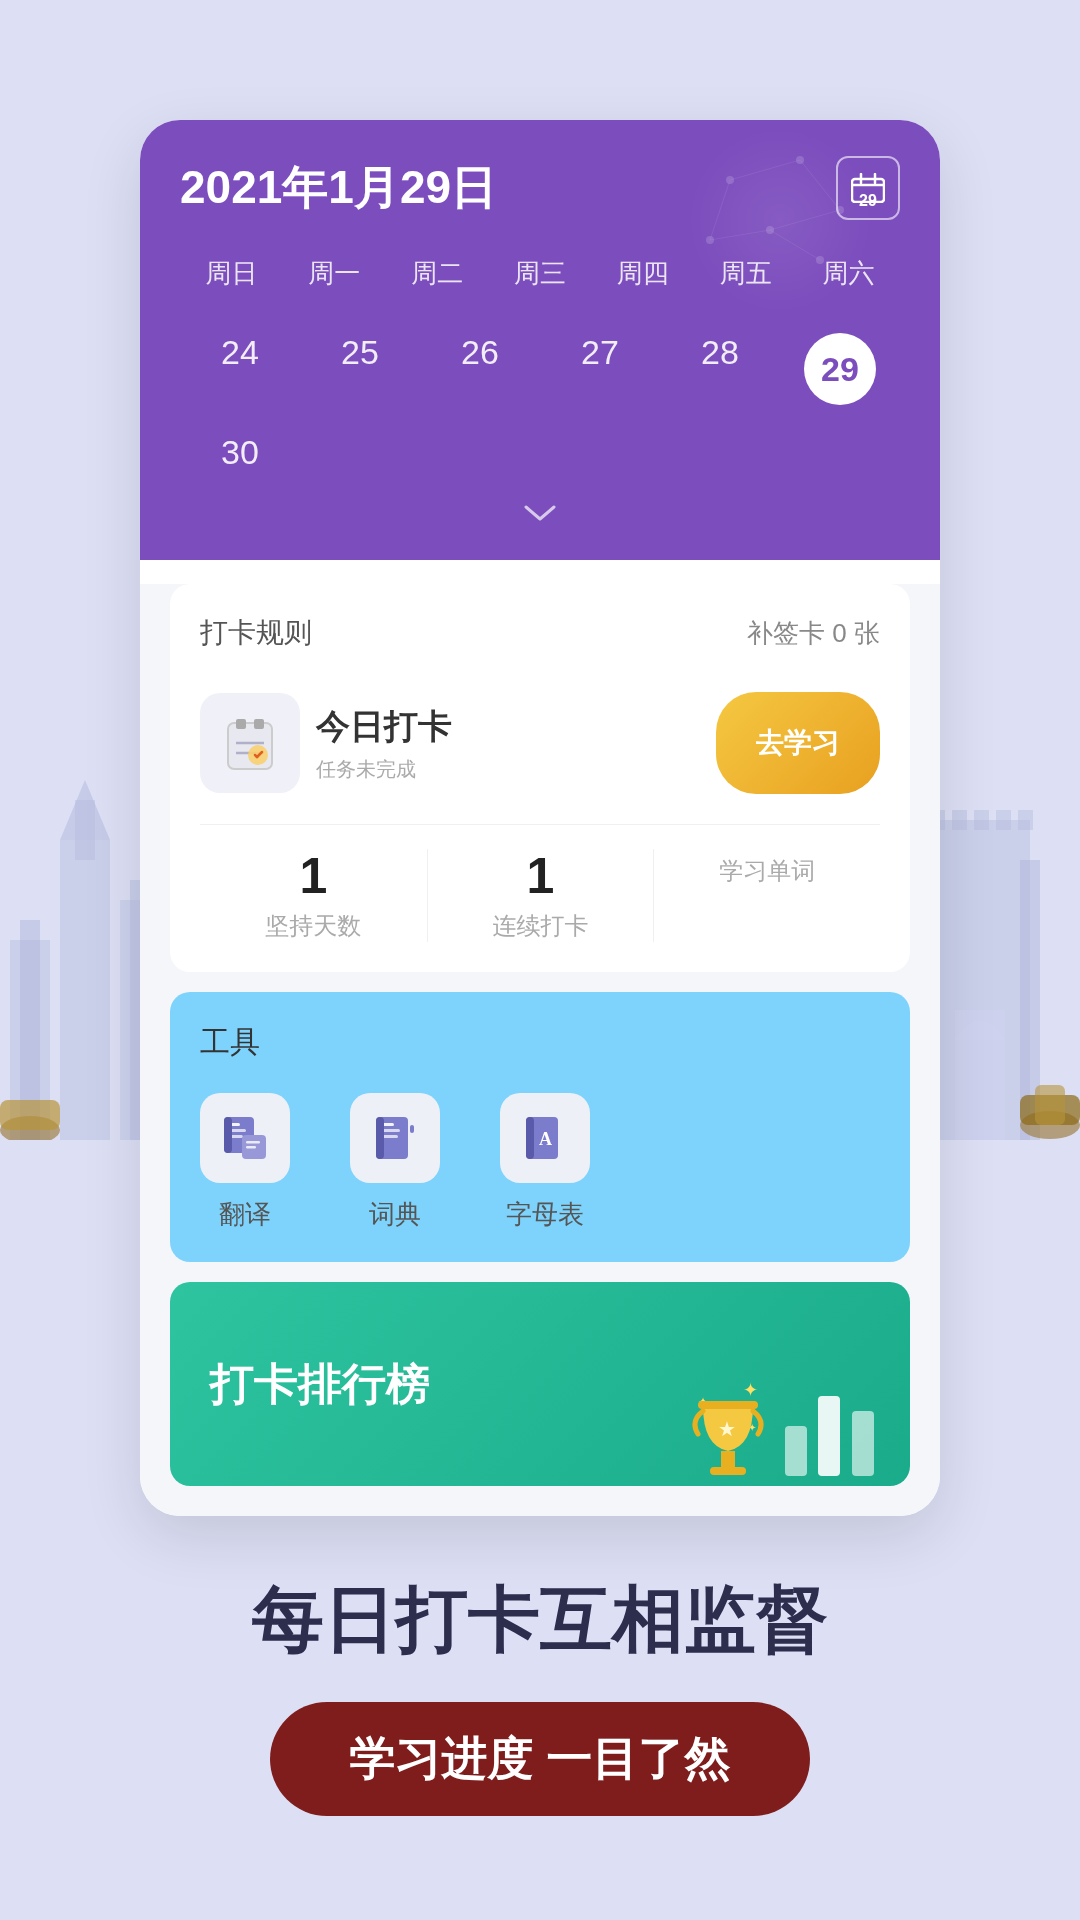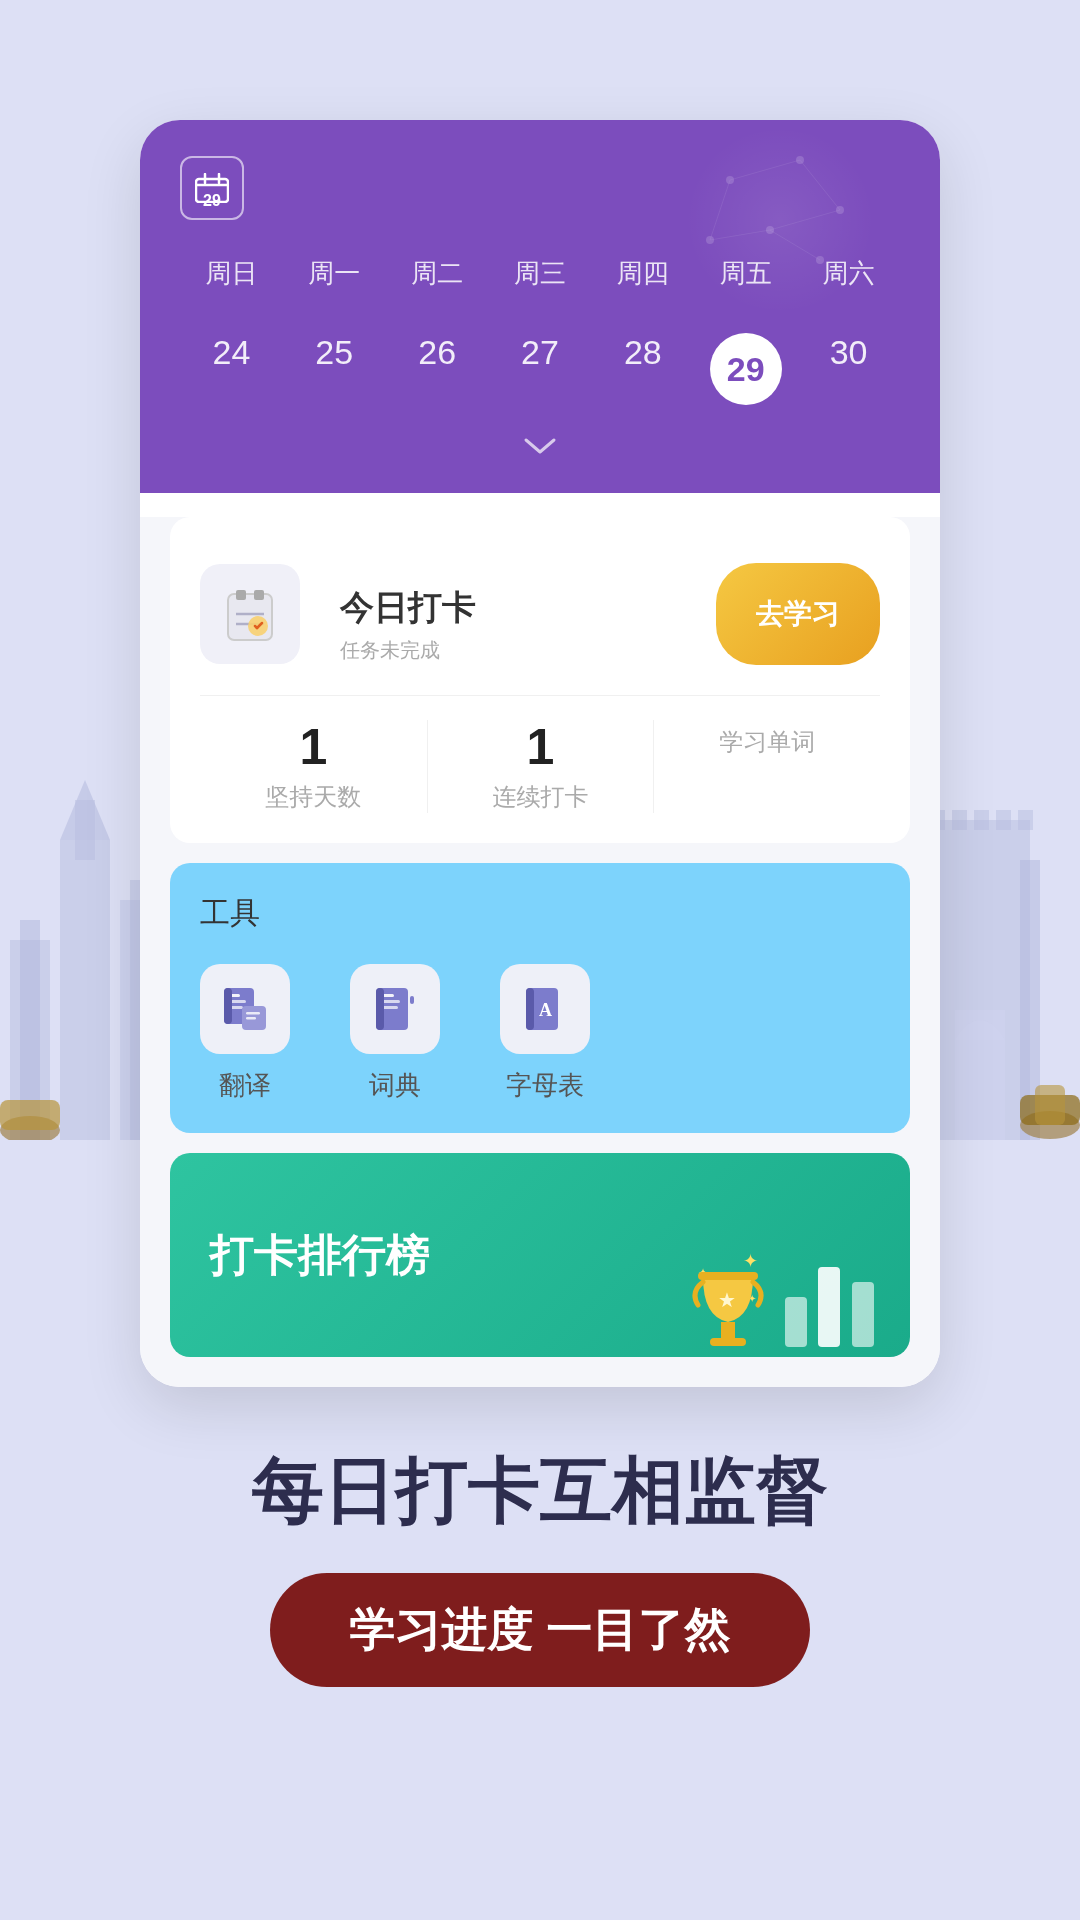--- a/index.html
+++ b/index.html
@@ -99,21 +99,21 @@
 
     .weekday-label {
       color: rgba(255,255,255,0.85);
       font-size: 26px;
       text-align: center;
       padding: 8px 0;
     }
 
     .dates-row {
       display: grid;
-      grid-template-columns: repeat(7, 1fr);
+      grid-template-columns: repeat(6, 1fr);
       margin-bottom: 10px;
     }
 
     .date-cell {
       text-align: center;
       padding: 14px 0;
       color: rgba(255,255,255,0.9);
       font-size: 34px;
       font-weight: 500;
       cursor: pointer;
@@ -177,22 +177,22 @@
 
     .checkin-main-row {
       display: flex;
       align-items: center;
       justify-content: space-between;
       padding: 16px 0 30px 0;
     }
 
     .checkin-left {
       display: flex;
-      align-items: flex-end;
-      gap: 40px;
+      align-items: center;
+      gap: 16px;
     }
 
     .checkin-icon {
       width: 100px; height: 100px;
       background: #f0f0f8;
       border-radius: 20px;
       display: flex; align-items: center; justify-content: center;
       font-size: 48px;
     }
 
@@ -420,20 +420,21 @@
       <circle cx="140" cy="120" r="4" fill="rgba(255,255,255,0.4)"></circle>
       <line x1="50" y1="40" x2="120" y2="20" stroke="rgba(255,255,255,0.2)" stroke-width="1"></line>
       <line x1="120" y1="20" x2="160" y2="70" stroke="rgba(255,255,255,0.2)" stroke-width="1"></line>
       <line x1="160" y1="70" x2="90" y2="90" stroke="rgba(255,255,255,0.2)" stroke-width="1"></line>
       <line x1="90" y1="90" x2="30" y2="100" stroke="rgba(255,255,255,0.2)" stroke-width="1"></line>
       <line x1="90" y1="90" x2="140" y2="120" stroke="rgba(255,255,255,0.2)" stroke-width="1"></line>
       <line x1="50" y1="40" x2="30" y2="100" stroke="rgba(255,255,255,0.2)" stroke-width="1"></line>
     </svg>
 
     <div class="cal-top-row">
+      <span class="cal-date-title">2021年1月29日</span>
       <div class="cal-icon-btn">
         <svg width="34" height="30" viewBox="0 0 34 30" fill="none">
           <rect x="1" y="6" width="32" height="23" rx="3" stroke="white" stroke-width="2.5" fill="none"></rect>
           <line x1="1" y1="12" x2="33" y2="12" stroke="white" stroke-width="2.5"></line>
           <line x1="10" y1="1" x2="10" y2="10" stroke="white" stroke-width="2.5" stroke-linecap="round"></line>
           <line x1="24" y1="1" x2="24" y2="10" stroke="white" stroke-width="2.5" stroke-linecap="round"></line>
         </svg>
         <span class="day-num">29</span>
       </div>
     </div>
@@ -463,20 +464,24 @@
     <div class="cal-chevron">
       <svg width="36" height="20" viewBox="0 0 36 20">
           <polyline points="4,4 18,16 32,4" stroke="rgba(255,255,255,0.7)" stroke-width="3" fill="none" stroke-linecap="round" stroke-linejoin="round"></polyline>
         </svg>
     </div>
   </div>
 
   <div class="content-area">
 
     <div class="checkin-card">
+      <div class="card-header-row">
+        <span class="card-title">打卡规则</span>
+        <span class="supplement-text">补签卡 0 张</span>
+      </div>
 
       <div class="checkin-main-row">
         <div class="checkin-left">
           <div class="checkin-icon">
 
             <svg width="60" height="60" viewBox="0 0 60 60" fill="none">
               <rect x="8" y="10" width="44" height="46" rx="6" fill="#e8e8f0" stroke="#ccc" stroke-width="2"></rect>
               <rect x="16" y="6" width="10" height="10" rx="2" fill="#aaa"></rect>
               <rect x="34" y="6" width="10" height="10" rx="2" fill="#aaa"></rect>
               <line x1="16" y1="30" x2="44" y2="30" stroke="#b0b0c8" stroke-width="2.5"></line>

